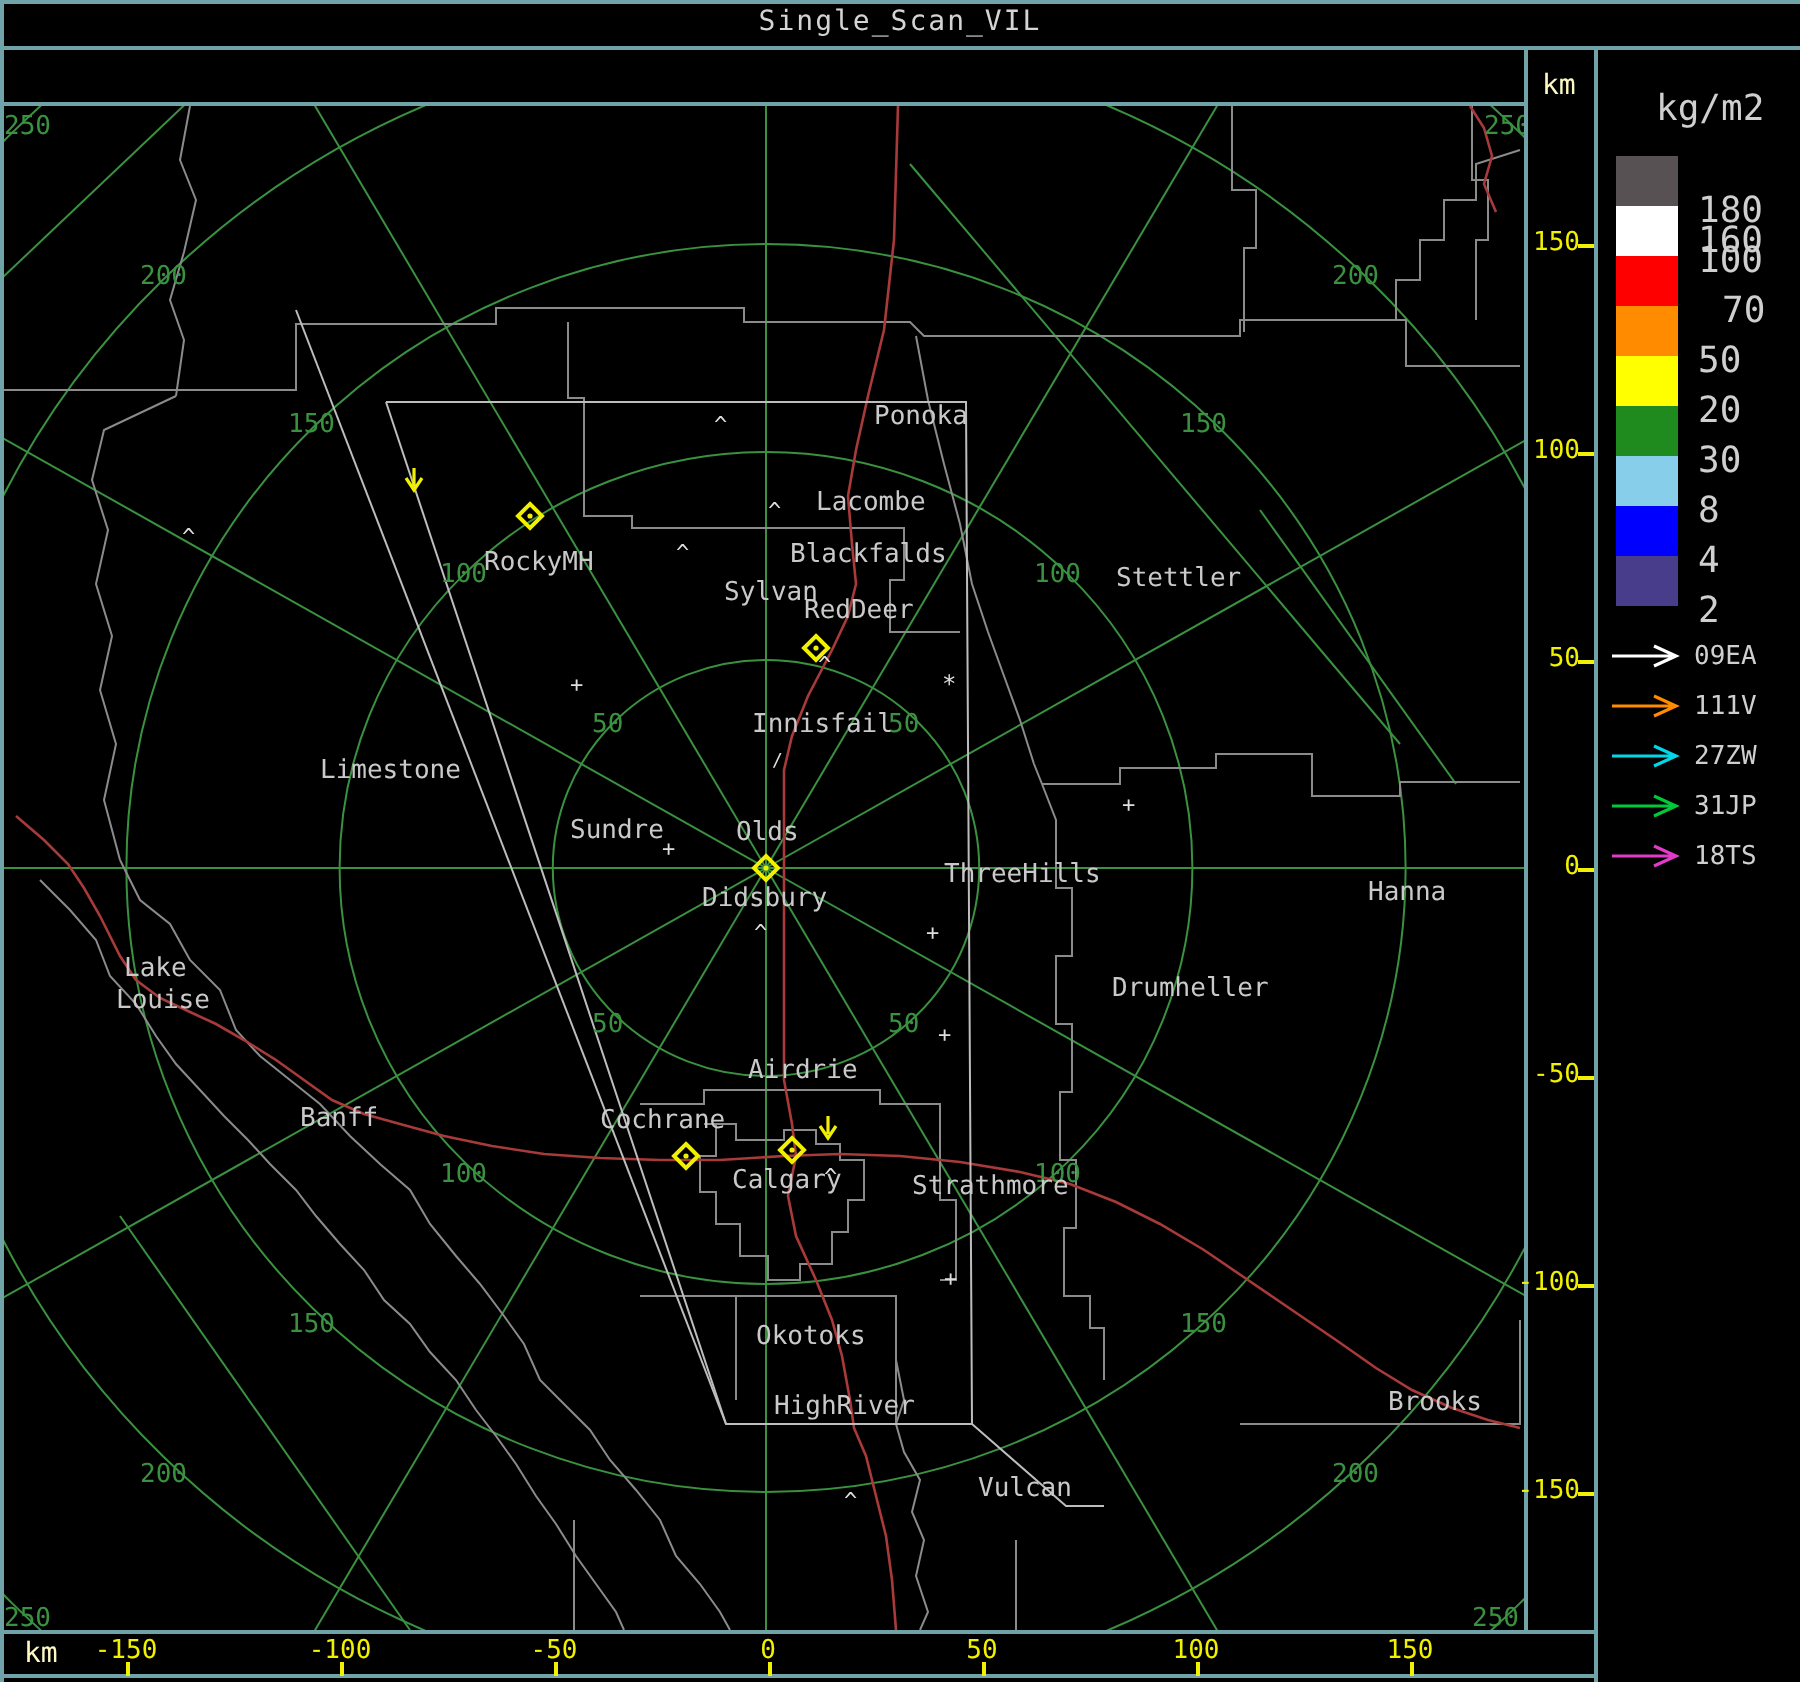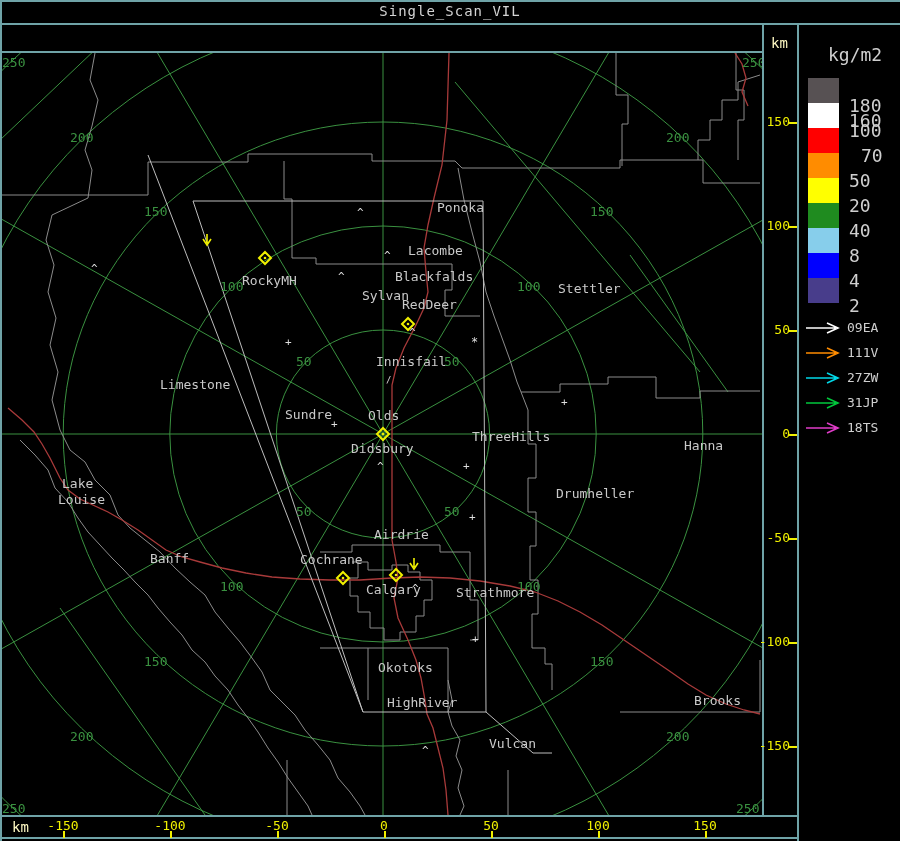--- a/index.html
+++ b/index.html
@@ -220,17 +220,17 @@
     <div class="swatch" style="left:808px;top:203px;height:25px;background:#1f8b1f;"></div>
     <div class="swatch" style="left:808px;top:228px;height:25px;background:#87ceeb;"></div>
     <div class="swatch" style="left:808px;top:253px;height:25px;background:#0000ff;"></div>
     <div class="swatch" style="left:808px;top:278px;height:25px;background:#483d8b;"></div>
     <div class="legend-text" style="left:849px;top:86px;width:34px;margin-top:24px;">160</div>
     <div class="legend-text" style="left:849px;top:95px;width:34px;">180</div>
     <div class="legend-text" style="left:849px;top:120px;width:34px;">100</div>
     <div class="legend-text" style="left:849px;top:145px;width:34px;margin-left:12px;">70</div>
     <div class="legend-text" style="left:849px;top:170px;width:34px;">50</div>
     <div class="legend-text" style="left:849px;top:195px;width:34px;">20</div>
-    <div class="legend-text" style="left:849px;top:220px;width:34px;">40</div>
+    <div class="legend-text" style="left:849px;top:220px;width:34px;">30</div>
     <div class="legend-text" style="left:849px;top:245px;width:34px;">8</div>
     <div class="legend-text" style="left:849px;top:270px;width:34px;">4</div>
     <div class="legend-text" style="left:849px;top:295px;width:34px;">2</div>
   </div>
 
 </body></html>

